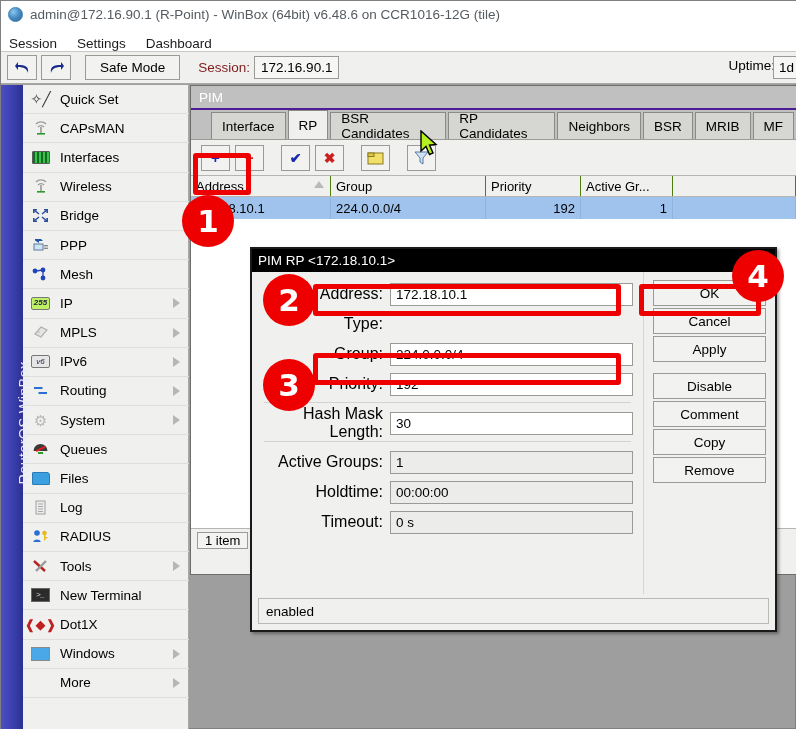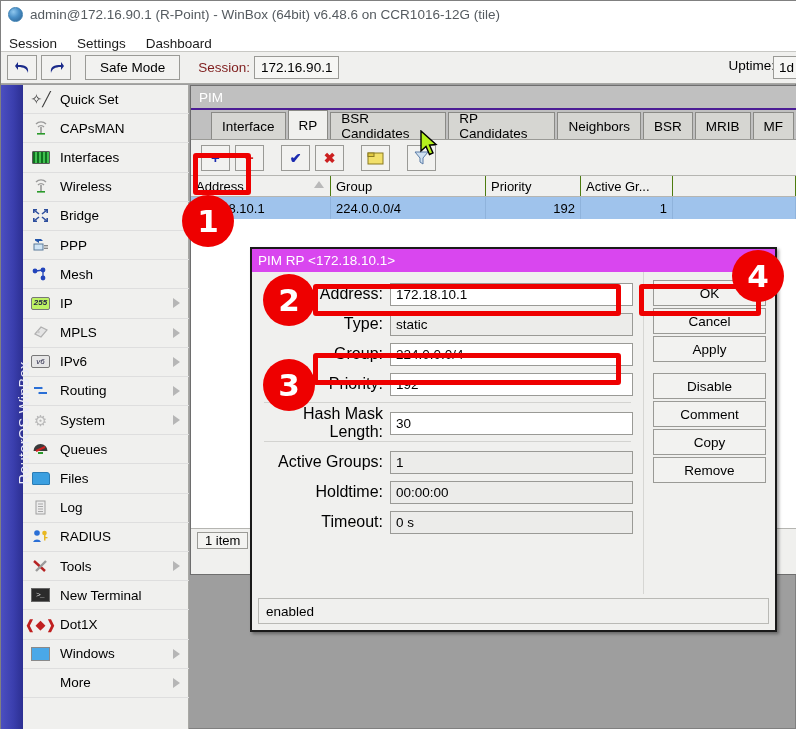--- a/index.html
+++ b/index.html
@@ -210,21 +210,21 @@
     display: flex; align-items: center; font-size: 13px;
   }
 
   
   .dlg {
     position: absolute; left: 249px; top: 246px; width: 527px; height: 385px;
     background: #f0f0ee; border: 2px solid #1a1a1a;
     box-shadow: 2px 2px 3px rgba(0,0,0,.35);
   }
   .dlg-title {
-    height: 23px; background: #d946ef;
+    height: 23px; background: #000000;
     display: flex; align-items: center; padding: 0 6px;
     color: #ffffff; font-size: 13.5px;
   }
   .dlg-title .sp { flex: 1; }
   .dlg-btns { display: flex; gap: 2px; }
   .dlg-sq {
     width: 16px; height: 15px; background: #e8e8e6; border: 1px solid #333;
     display: flex; align-items: center; justify-content: center;
   }
   .dlg-sq i { width: 8px; height: 7px; border: 1px solid #555; background: #fff; display:block; }
@@ -606,21 +606,20 @@
     <div class="dlg-body">
       <div class="form">
 
         <div class="frow">
           <div class="flabel">Address:</div>
           <div class="finput">172.18.10.1</div>
         </div>
 
         <div class="frow">
           <div class="flabel">Type:</div>
-          <div class="finput ro">static</div>
         </div>
 
         <div class="frow">
           <div class="flabel">Group:</div>
           <div class="finput">224.0.0.0/4</div>
         </div>
 
         <div class="frow">
           <div class="flabel">Priority:</div>
           <div class="finput">192</div>

